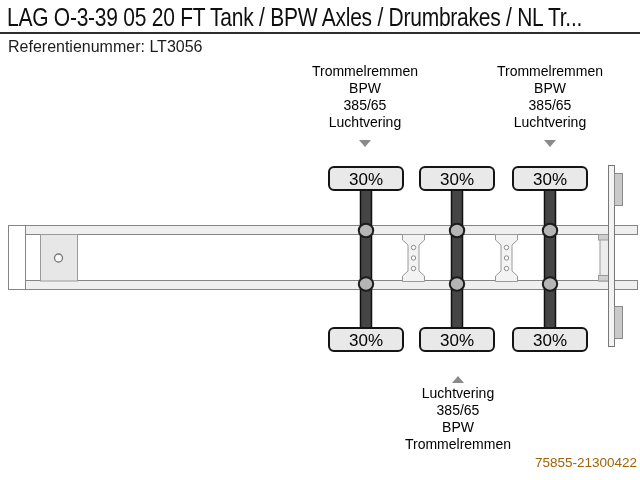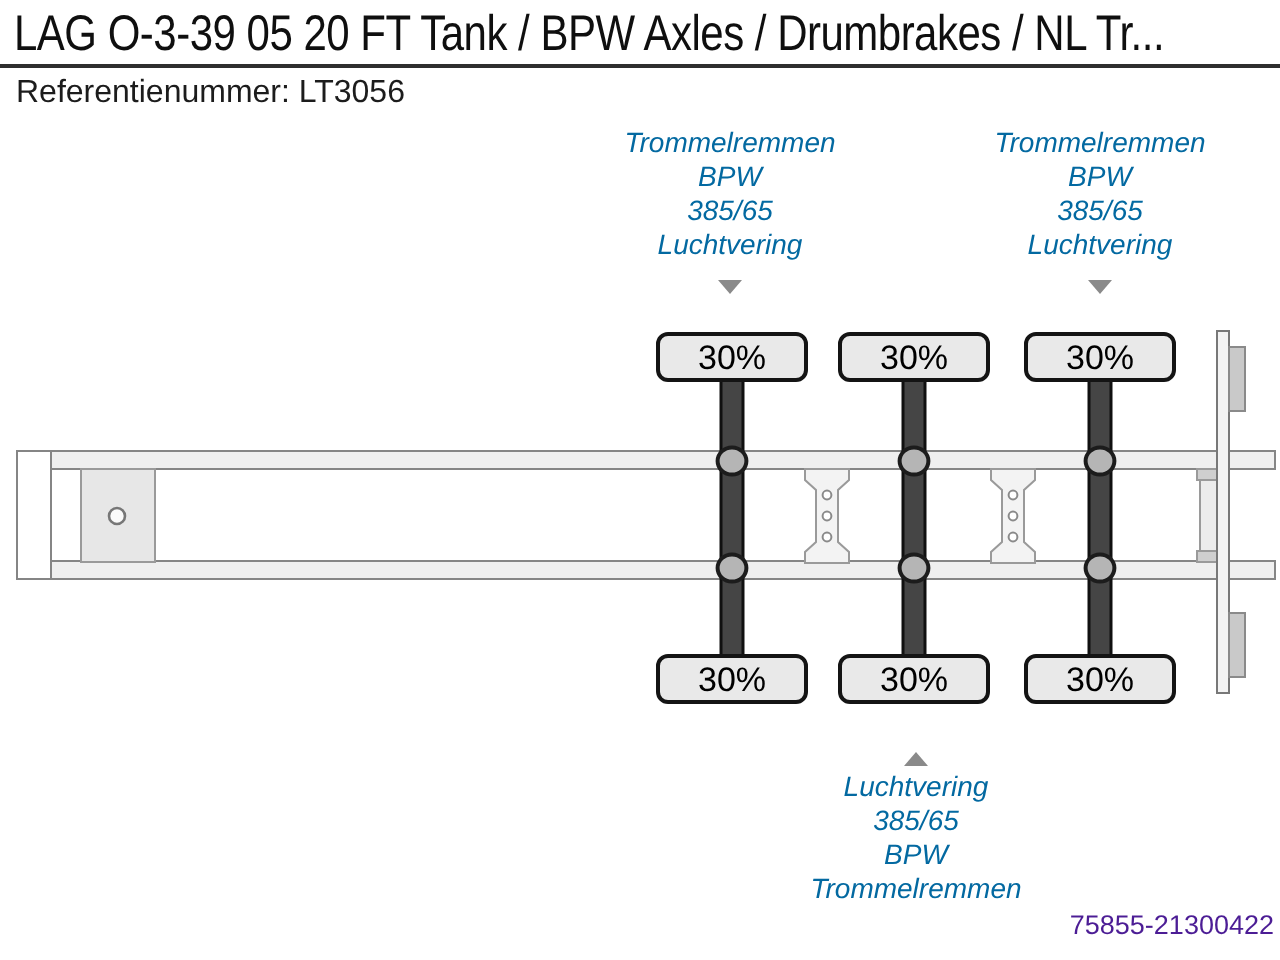--- a/index.html
+++ b/index.html
@@ -27,38 +27,37 @@
     width:640px;height:2px;background:#2e2e2e;
   }
   .reference-line{
     position:absolute;left:8px;top:38px;
     font-size:16px;color:#1c1c1c;
   }
   .ann{
     position:absolute;width:150px;
     text-align:center;
     font-size:14px;line-height:17px;
-    color:#0369a1;
-    font-style:italic;
+    color:#000000;
   }
   .ann span{display:block;}
   .tri{position:absolute;width:0;height:0;}
   .tri-down{
     border-left:6.5px solid transparent;
     border-right:6.5px solid transparent;
     border-top:7px solid #8a8a8a;
   }
   .tri-up{
     border-left:6.5px solid transparent;
     border-right:6.5px solid transparent;
     border-bottom:7px solid #8a8a8a;
   }
   .watermark{
     position:absolute;right:3px;top:455px;
-    font-size:13.5px;color:#4c1d95;
+    font-size:13.5px;color:#a16207;
   }
   svg{position:absolute;left:0;top:0;}
   svg text.badge-label{
     font-family:"Liberation Sans","DejaVu Sans",sans-serif;
     font-size:17px;fill:#000000;
   }
 </style>
 </head>
 <body>
 

